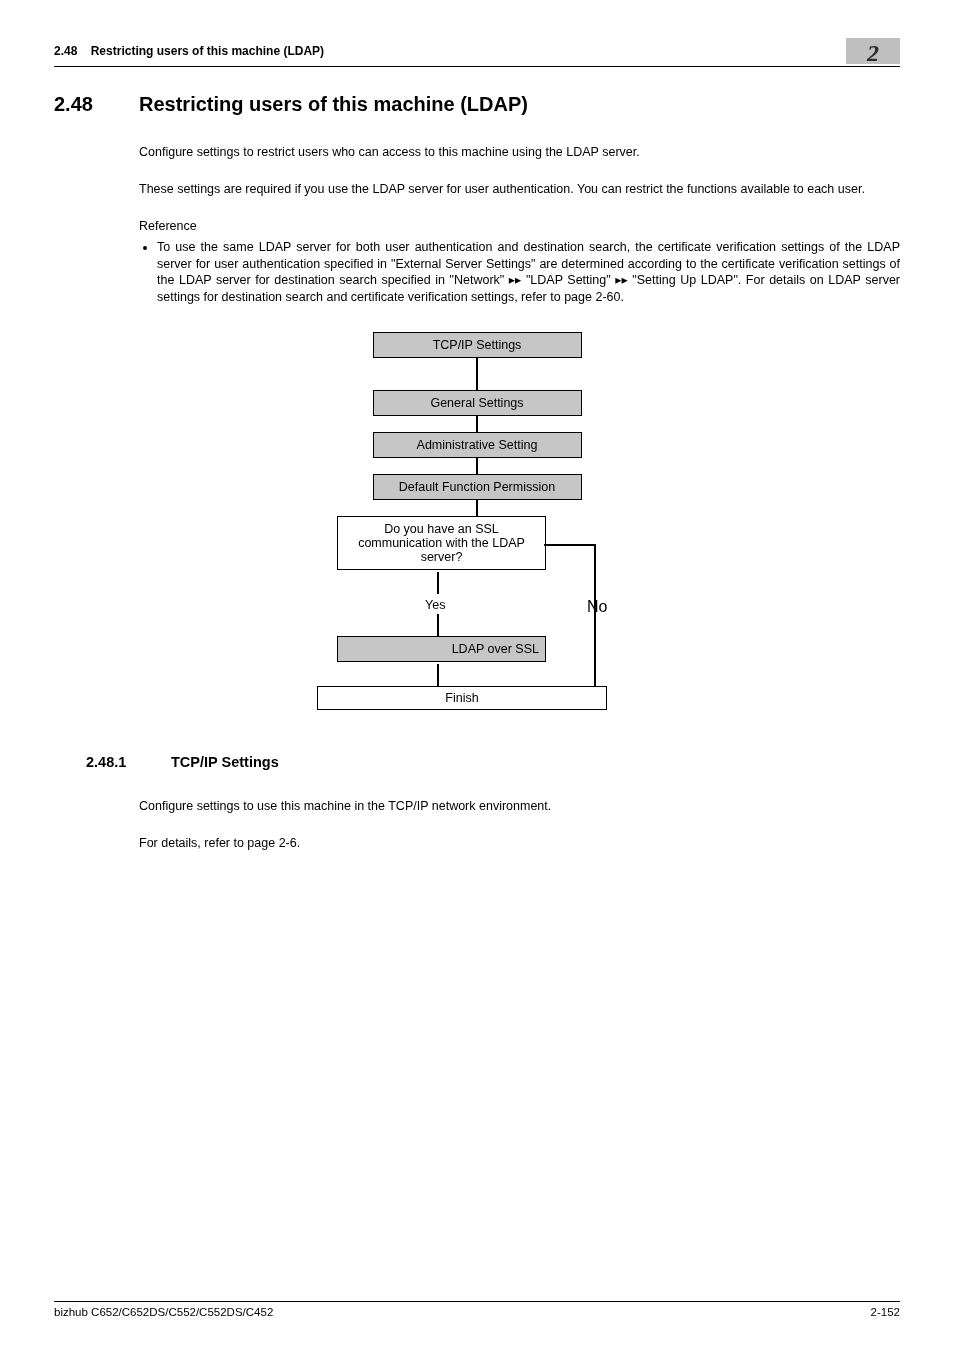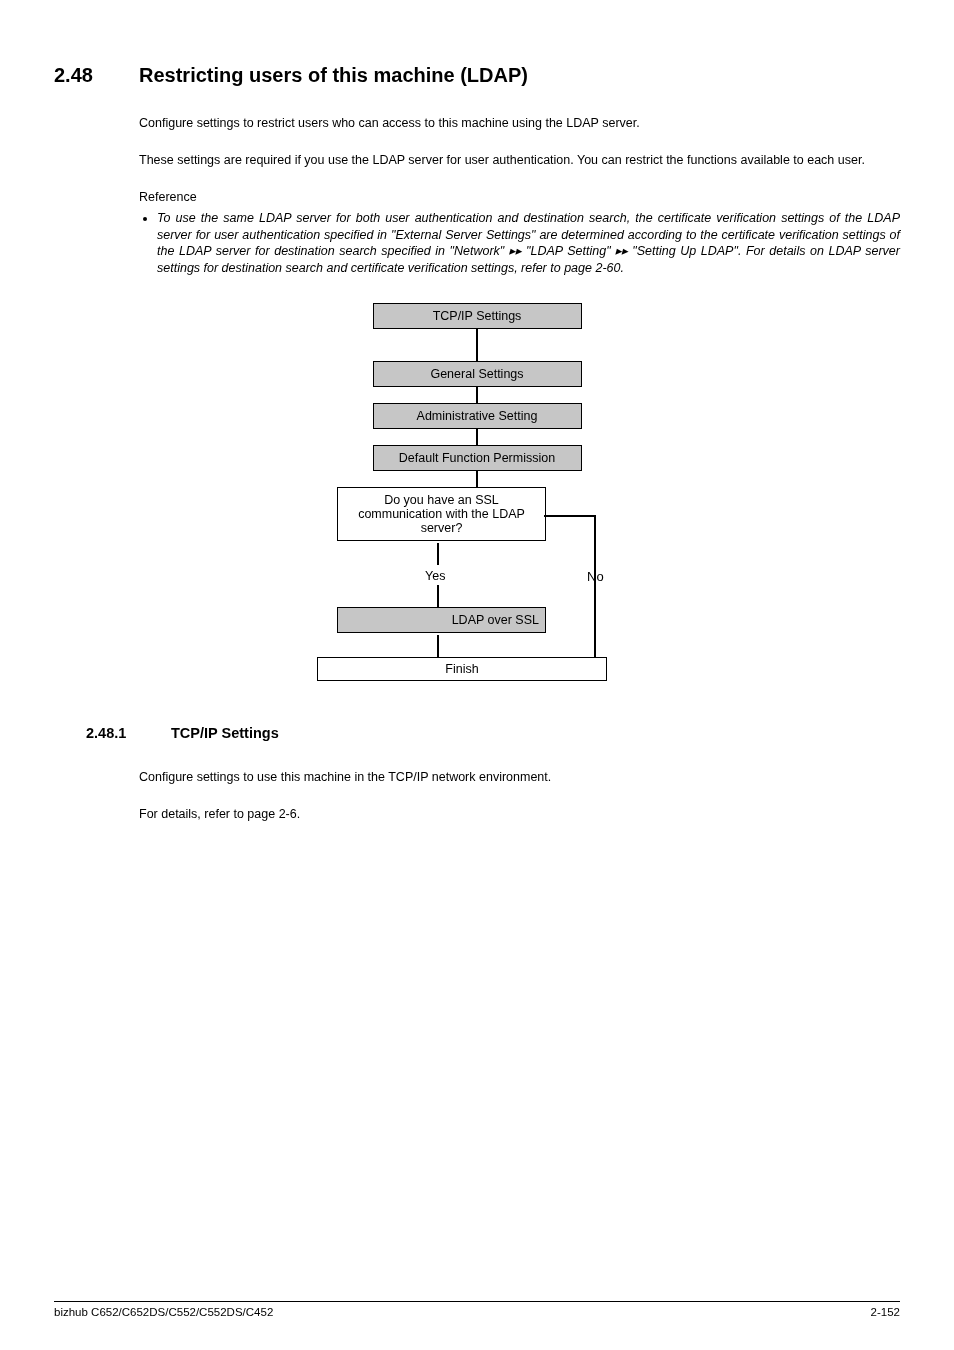--- a/index.html
+++ b/index.html
@@ -57,21 +57,20 @@
     margin-left: 85px;
     font-size: 12.5px;
     line-height: 1.35;
     margin-top: 8px;
   }
   .body-text p { margin: 20px 0; }
   ul.ref {
     list-style-type: disc;
     margin: 4px 0 8px 0;
     padding-left: 18px;
-    font-style: italic;
   }
   ul.ref li { margin-bottom: 6px; text-align: justify;}
   .flowchart {
     margin: 18px auto 10px auto;
     width: 360px;
     font-size: 12.5px;
   }
   .flow-box {
     border: 1.5px solid #000;
     background: #c6c6c6;
@@ -129,21 +128,21 @@
   .d-yes {
     position: absolute;
     left: 108px;
     top: 82px;
     font-size: 12.5px;
   }
   .d-no {
     position: absolute;
     left: 270px;
     top: 82px;
-    font-size: 13px;
+    font-size: 16px;
   }
   .d-yesline2 {
     position: absolute;
     left: 120px;
     top: 98px;
     width: 1.5px;
     height: 22px;
     background: #000;
   }
   .d-sslbox {
@@ -198,20 +197,27 @@
     display: flex;
     justify-content: space-between;
     font-size: 11.5px;
   }
 </style>
 </head>
 <body>
 
 <div class="page">
 
+  <div class="header-row">
+    <div class="header-left">
+      <span>2.48</span>&nbsp;&nbsp;&nbsp;
+      <span>Restricting users of this machine (LDAP)</span>
+    </div>
+    <div class="chapter-box">2</div>
+  </div>
 
   <div class="section-row">
     <div class="section-num">2.48</div>
     <div class="section-title">Restricting users of this machine (LDAP)</div>
   </div>
 
   <div class="body-text">
     <p>Configure settings to restrict users who can access to this machine using the LDAP server.</p>
     <p>These settings are required if you use the LDAP server for user authentication. You can restrict the functions available to each user.</p>
     <p style="margin-bottom:2px;">Reference</p>

